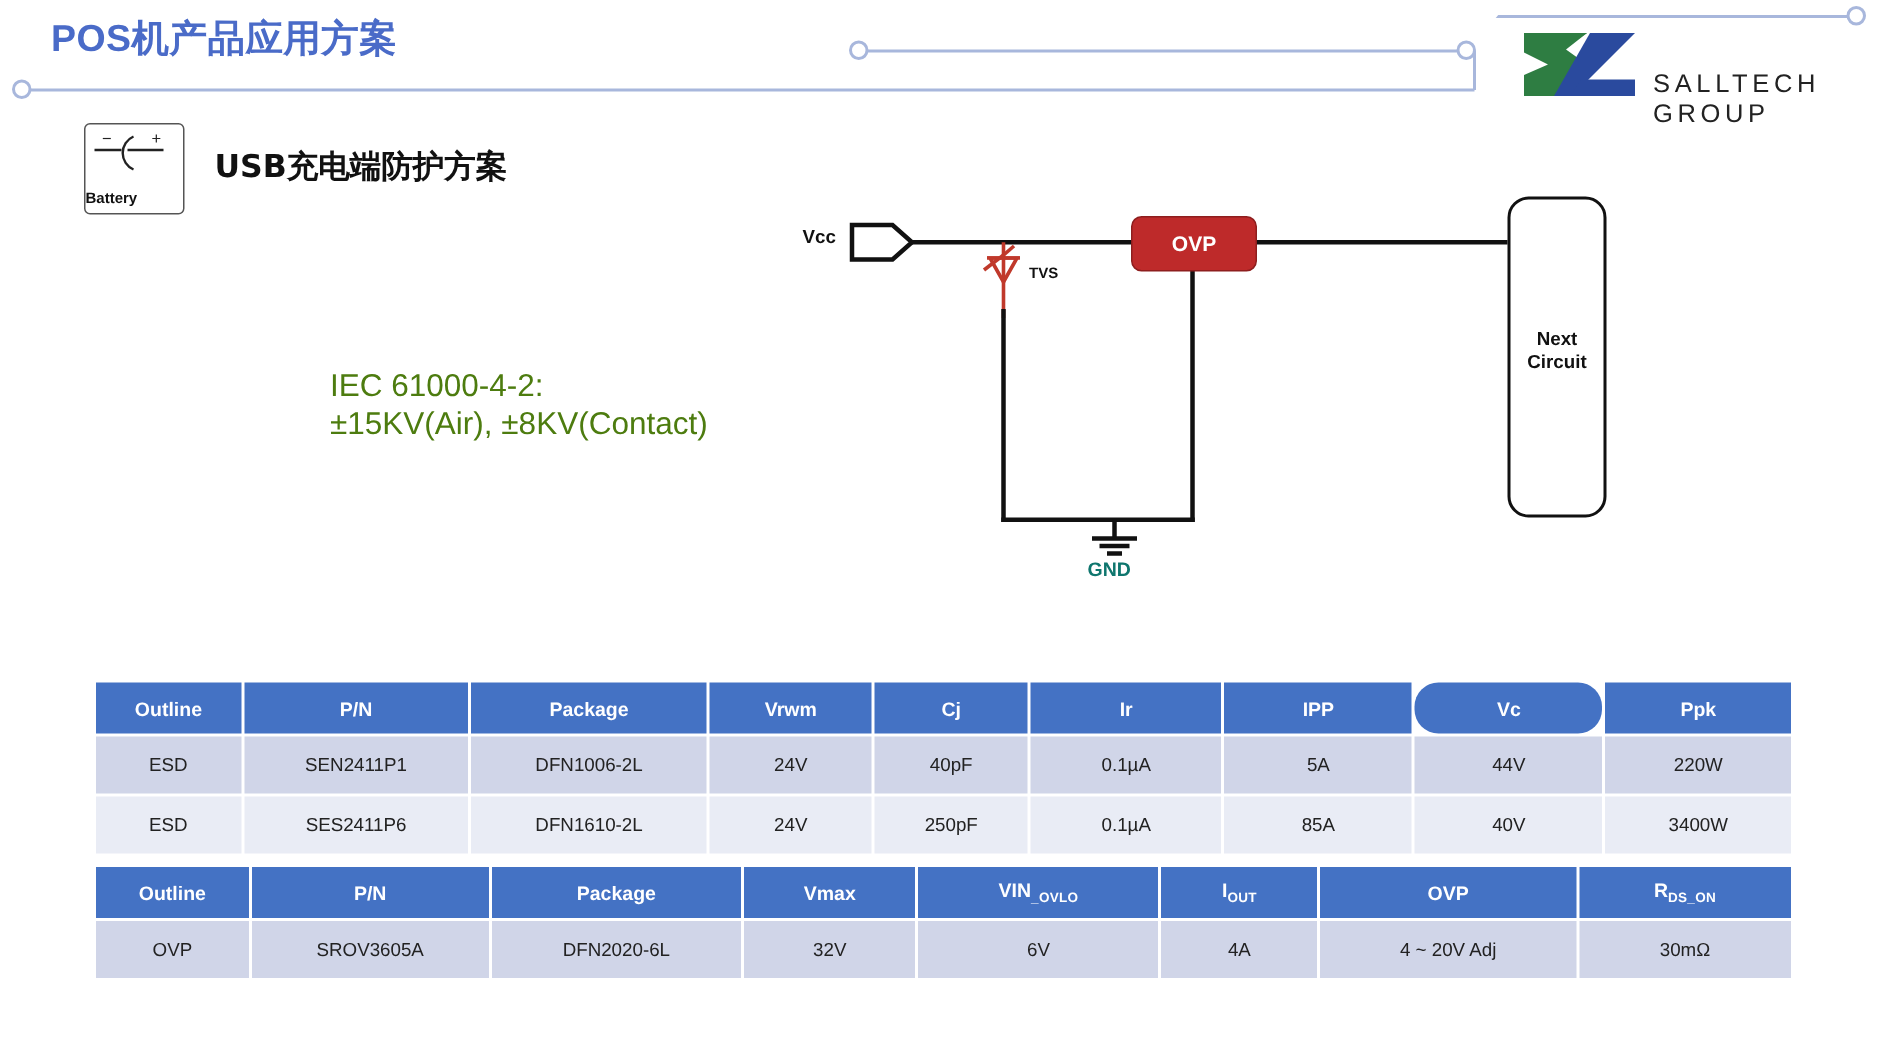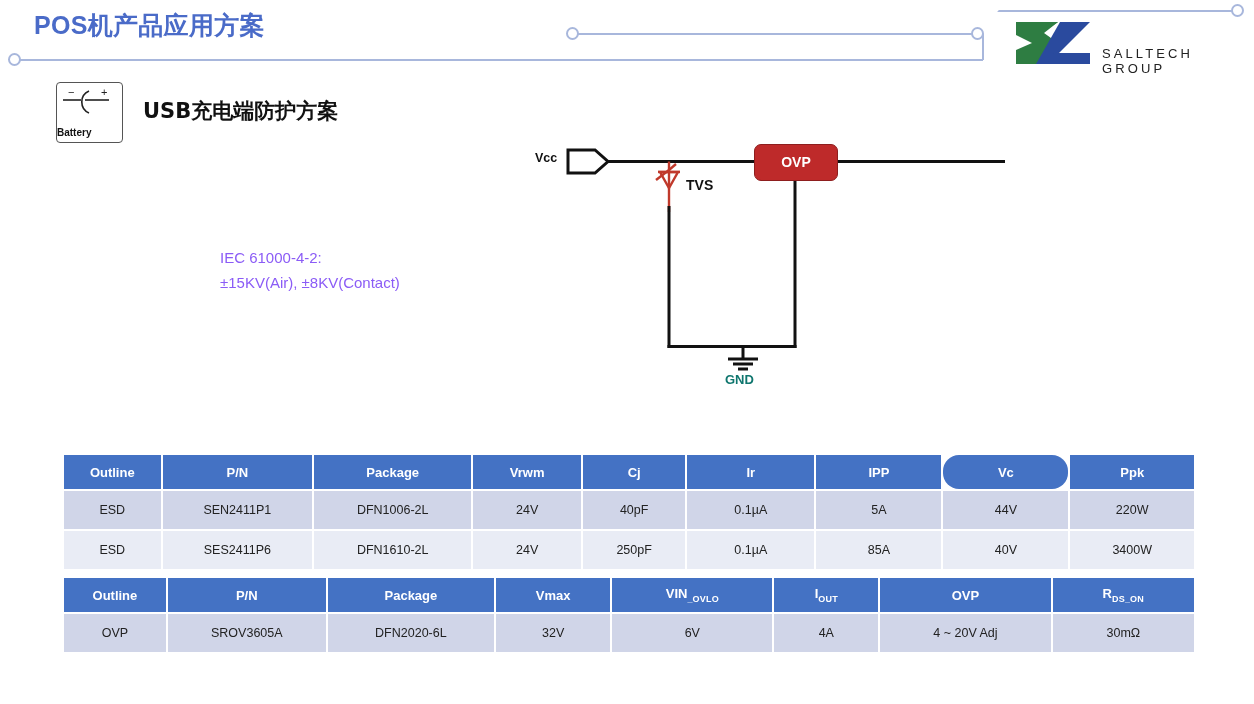--- a/index.html
+++ b/index.html
@@ -44,21 +44,21 @@
   
   #logo{position:absolute;left:1014px;top:18px;width:230px;height:52px;}
   #logo-mark{position:absolute;left:0;top:2px;width:78px;height:46px;}
   #logo-cn{
     position:absolute;left:86px;top:-2px;
     font-size:25px;font-weight:bold;color:#111111;letter-spacing:3px;
     font-family:"DejaVu Sans",sans-serif;
   }
   #logo-en{
     position:absolute;left:88px;top:28px;
-    font-size:13px;color:#222222;letter-spacing:3.1px;
+    font-size:17px;color:#222222;letter-spacing:3.1px;
     font-family:"Liberation Sans",sans-serif;
   }
 
   
   #battery-card{
     position:absolute;left:56px;top:82px;width:65px;height:59px;
     border:1.5px solid #555;border-radius:4px;background:#fff;
   }
   #battery-label{
     position:absolute;left:0;right:0;bottom:4px;text-align:left;
@@ -66,42 +66,42 @@
   }
   #section-title{
     position:absolute;left:143px;top:97px;
     font-size:21px;font-weight:bold;color:#111111;
     font-family:"DejaVu Sans",sans-serif;
   }
 
   
   #iec-text{
     position:absolute;left:220px;top:245px;
-    font-size:15px;color:#8b5cf6;line-height:25px;white-space:pre;
+    font-size:21px;color:#4d7c0f;line-height:25px;white-space:pre;
   }
 
   
   #circuit{position:absolute;left:0;top:0;width:1254px;height:430px;}
   #ovp-box{
     position:absolute;left:754px;top:144px;width:82px;height:35px;
     background:#BE2A2A;border:1px solid #8E1E1E;border-radius:7px;
   }
   #ovp-label{
     position:absolute;left:0;right:0;top:9px;text-align:center;
     color:#ffffff;font-size:14px;font-weight:bold;
   }
   #next-box{
     position:absolute;left:1005px;top:131px;width:62px;height:210px;
     border:2.5px solid #111;border-radius:14px;background:#fff;
   }
   #next-label{
     position:absolute;left:0;right:0;top:86px;text-align:center;
     font-size:12.5px;font-weight:bold;color:#111;line-height:15px;
   }
-  #tvs-label{position:absolute;left:686px;top:177px;font-size:14px;font-weight:bold;color:#111;}
+  #tvs-label{position:absolute;left:686px;top:177px;font-size:10px;font-weight:bold;color:#111;}
   #gnd-label{position:absolute;left:725px;top:372px;font-size:13px;font-weight:bold;color:#0f766e;}
   #vcc-label{position:absolute;left:535px;top:151px;font-size:12.5px;font-weight:bold;color:#111;}
 
   
   .tbl{position:absolute;border-collapse:separate;border-spacing:2px;}
   .tbl th{
     background:#4472C4;color:#ffffff;font-size:13px;font-weight:bold;
     text-align:center;height:34px;padding:0 2px;
   }
   .tbl td{
@@ -187,20 +187,26 @@
   </svg>
 
   <div id="vcc-label">Vcc</div>
   <div id="tvs-label">TVS</div>
   <div id="gnd-label">GND</div>
 
   <div id="ovp-box">
     <div id="ovp-label">OVP</div>
   </div>
 
+  <div id="next-box">
+    <div id="next-label">
+      <span>Next</span><br>
+      <span>Circuit</span>
+    </div>
+  </div>
 </div>
 
 <table class="tbl" id="table1">
   <thead>
       <tr id="t1head">
         <th style="width: 94px;">Outline</th>
         <th style="width: 148px;">P/N</th>
         <th style="width: 156px;">Package</th>
         <th style="width: 106px;">Vrwm</th>
         <th style="width: 100px;">Cj</th>

